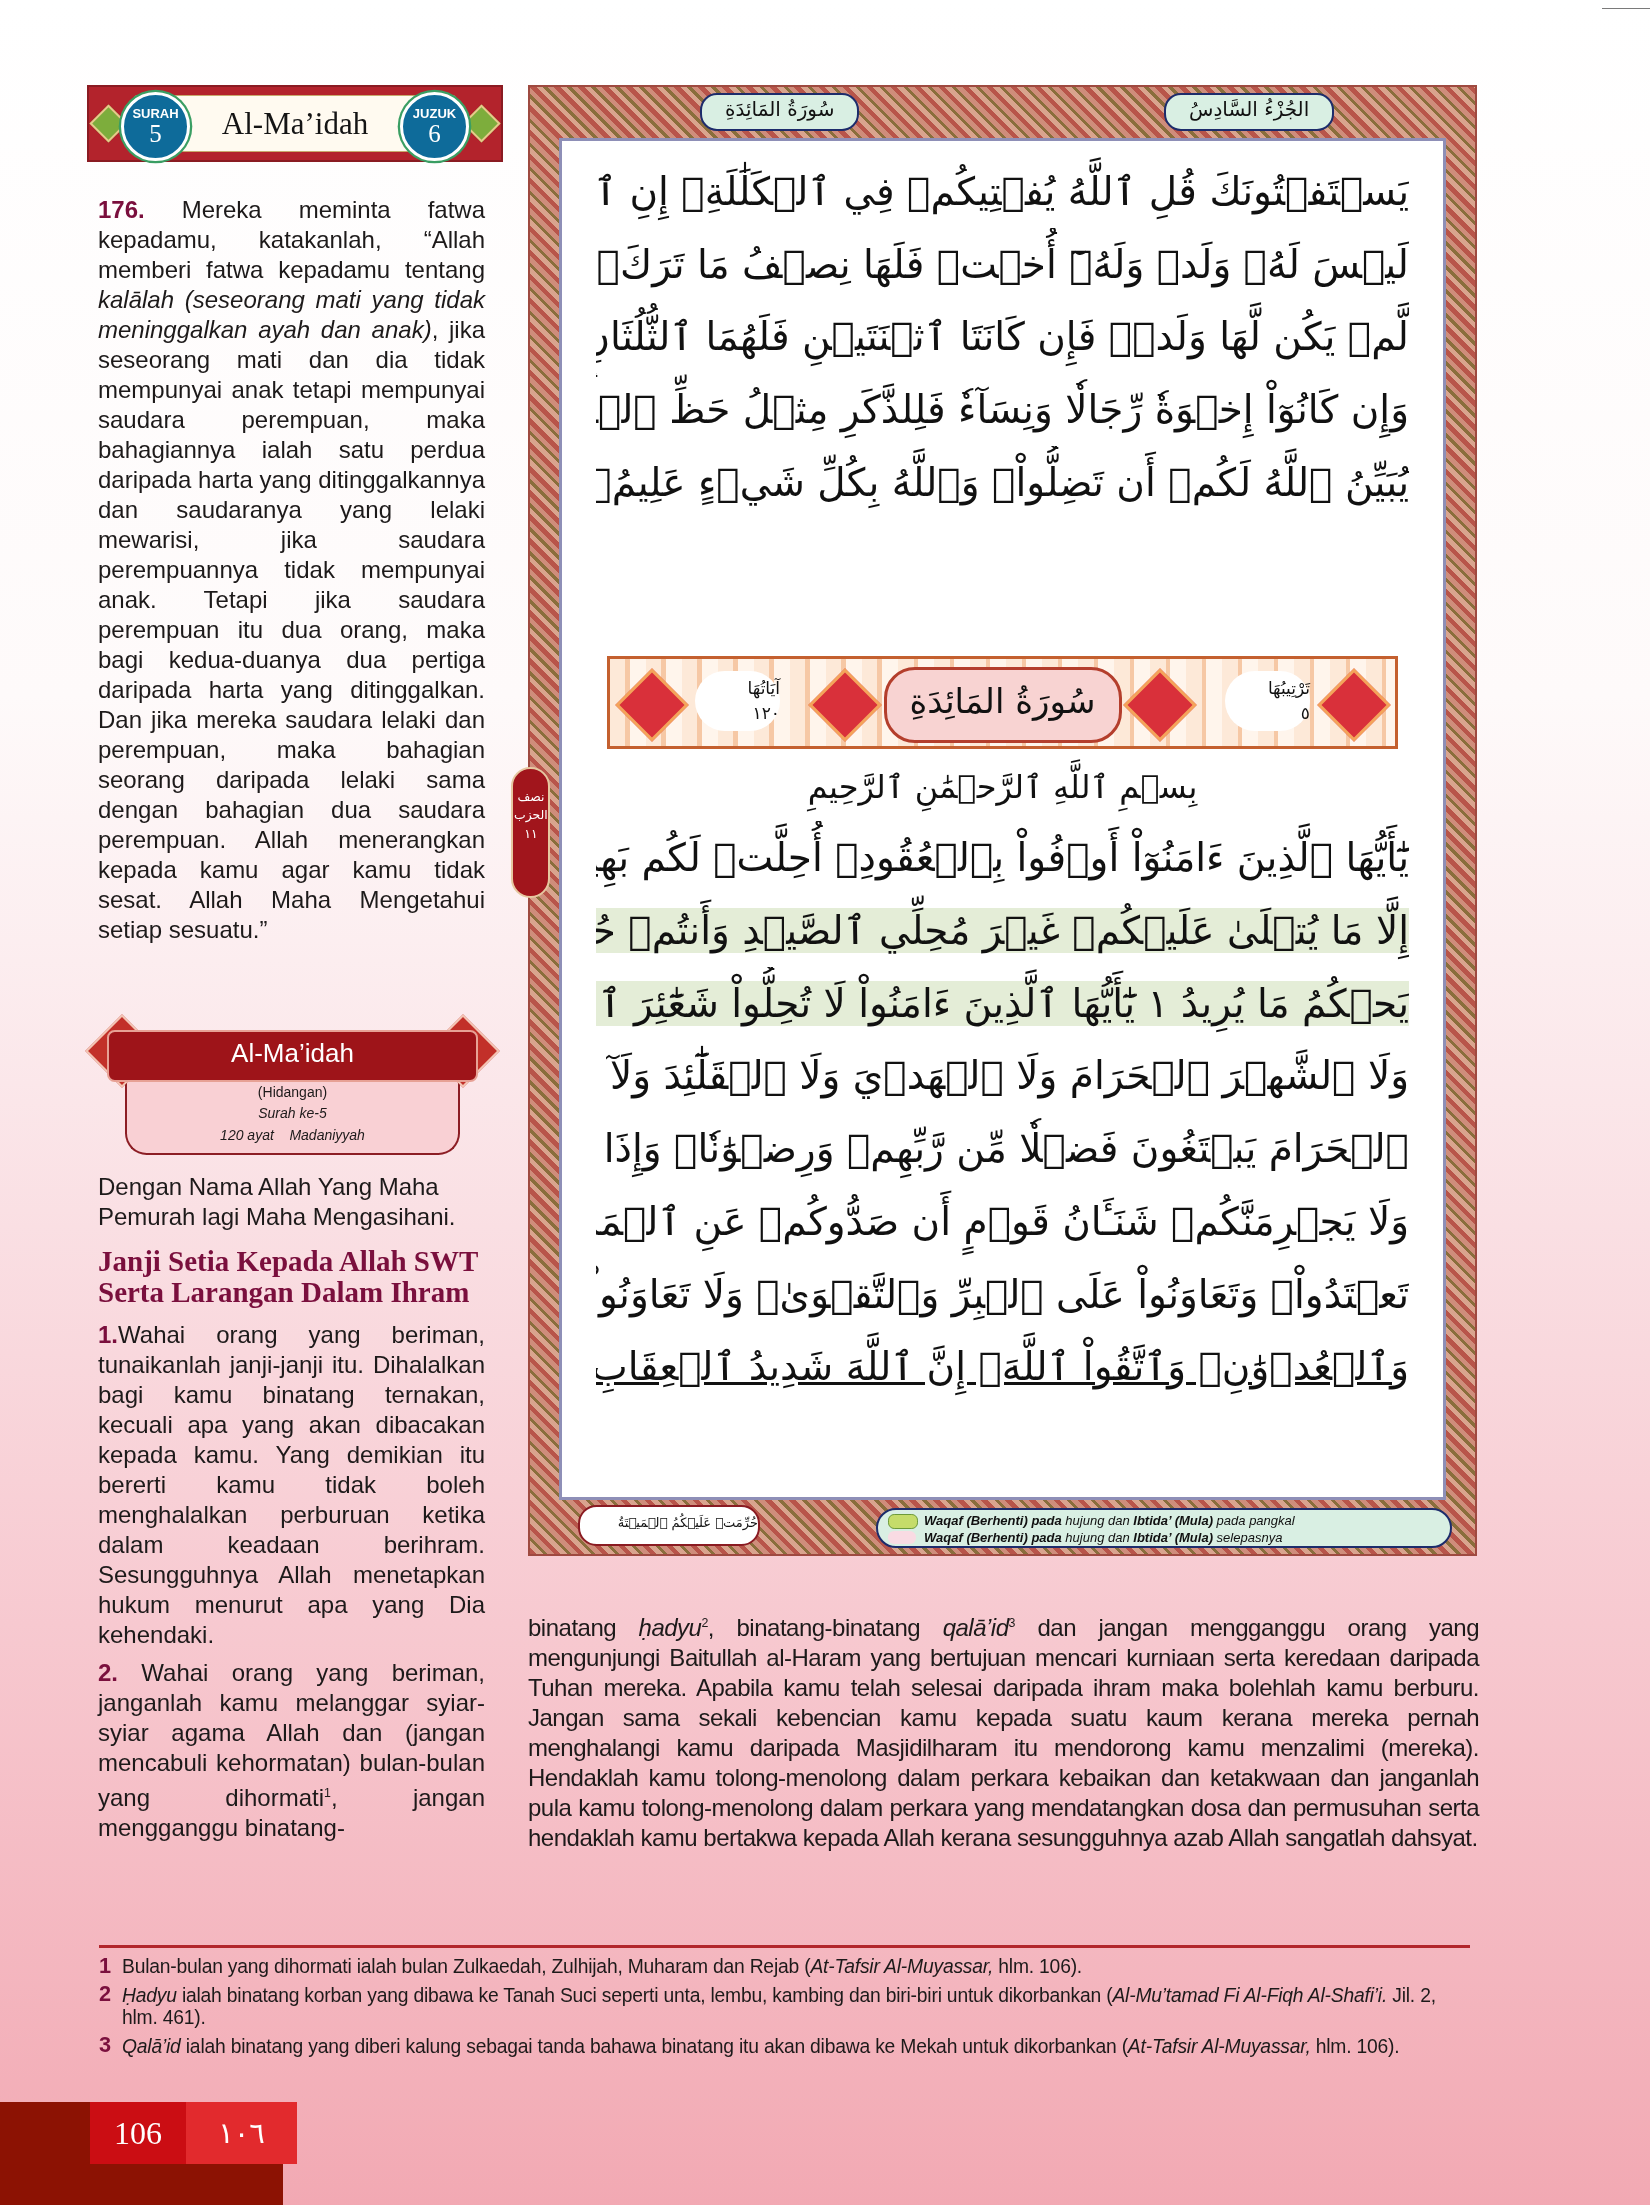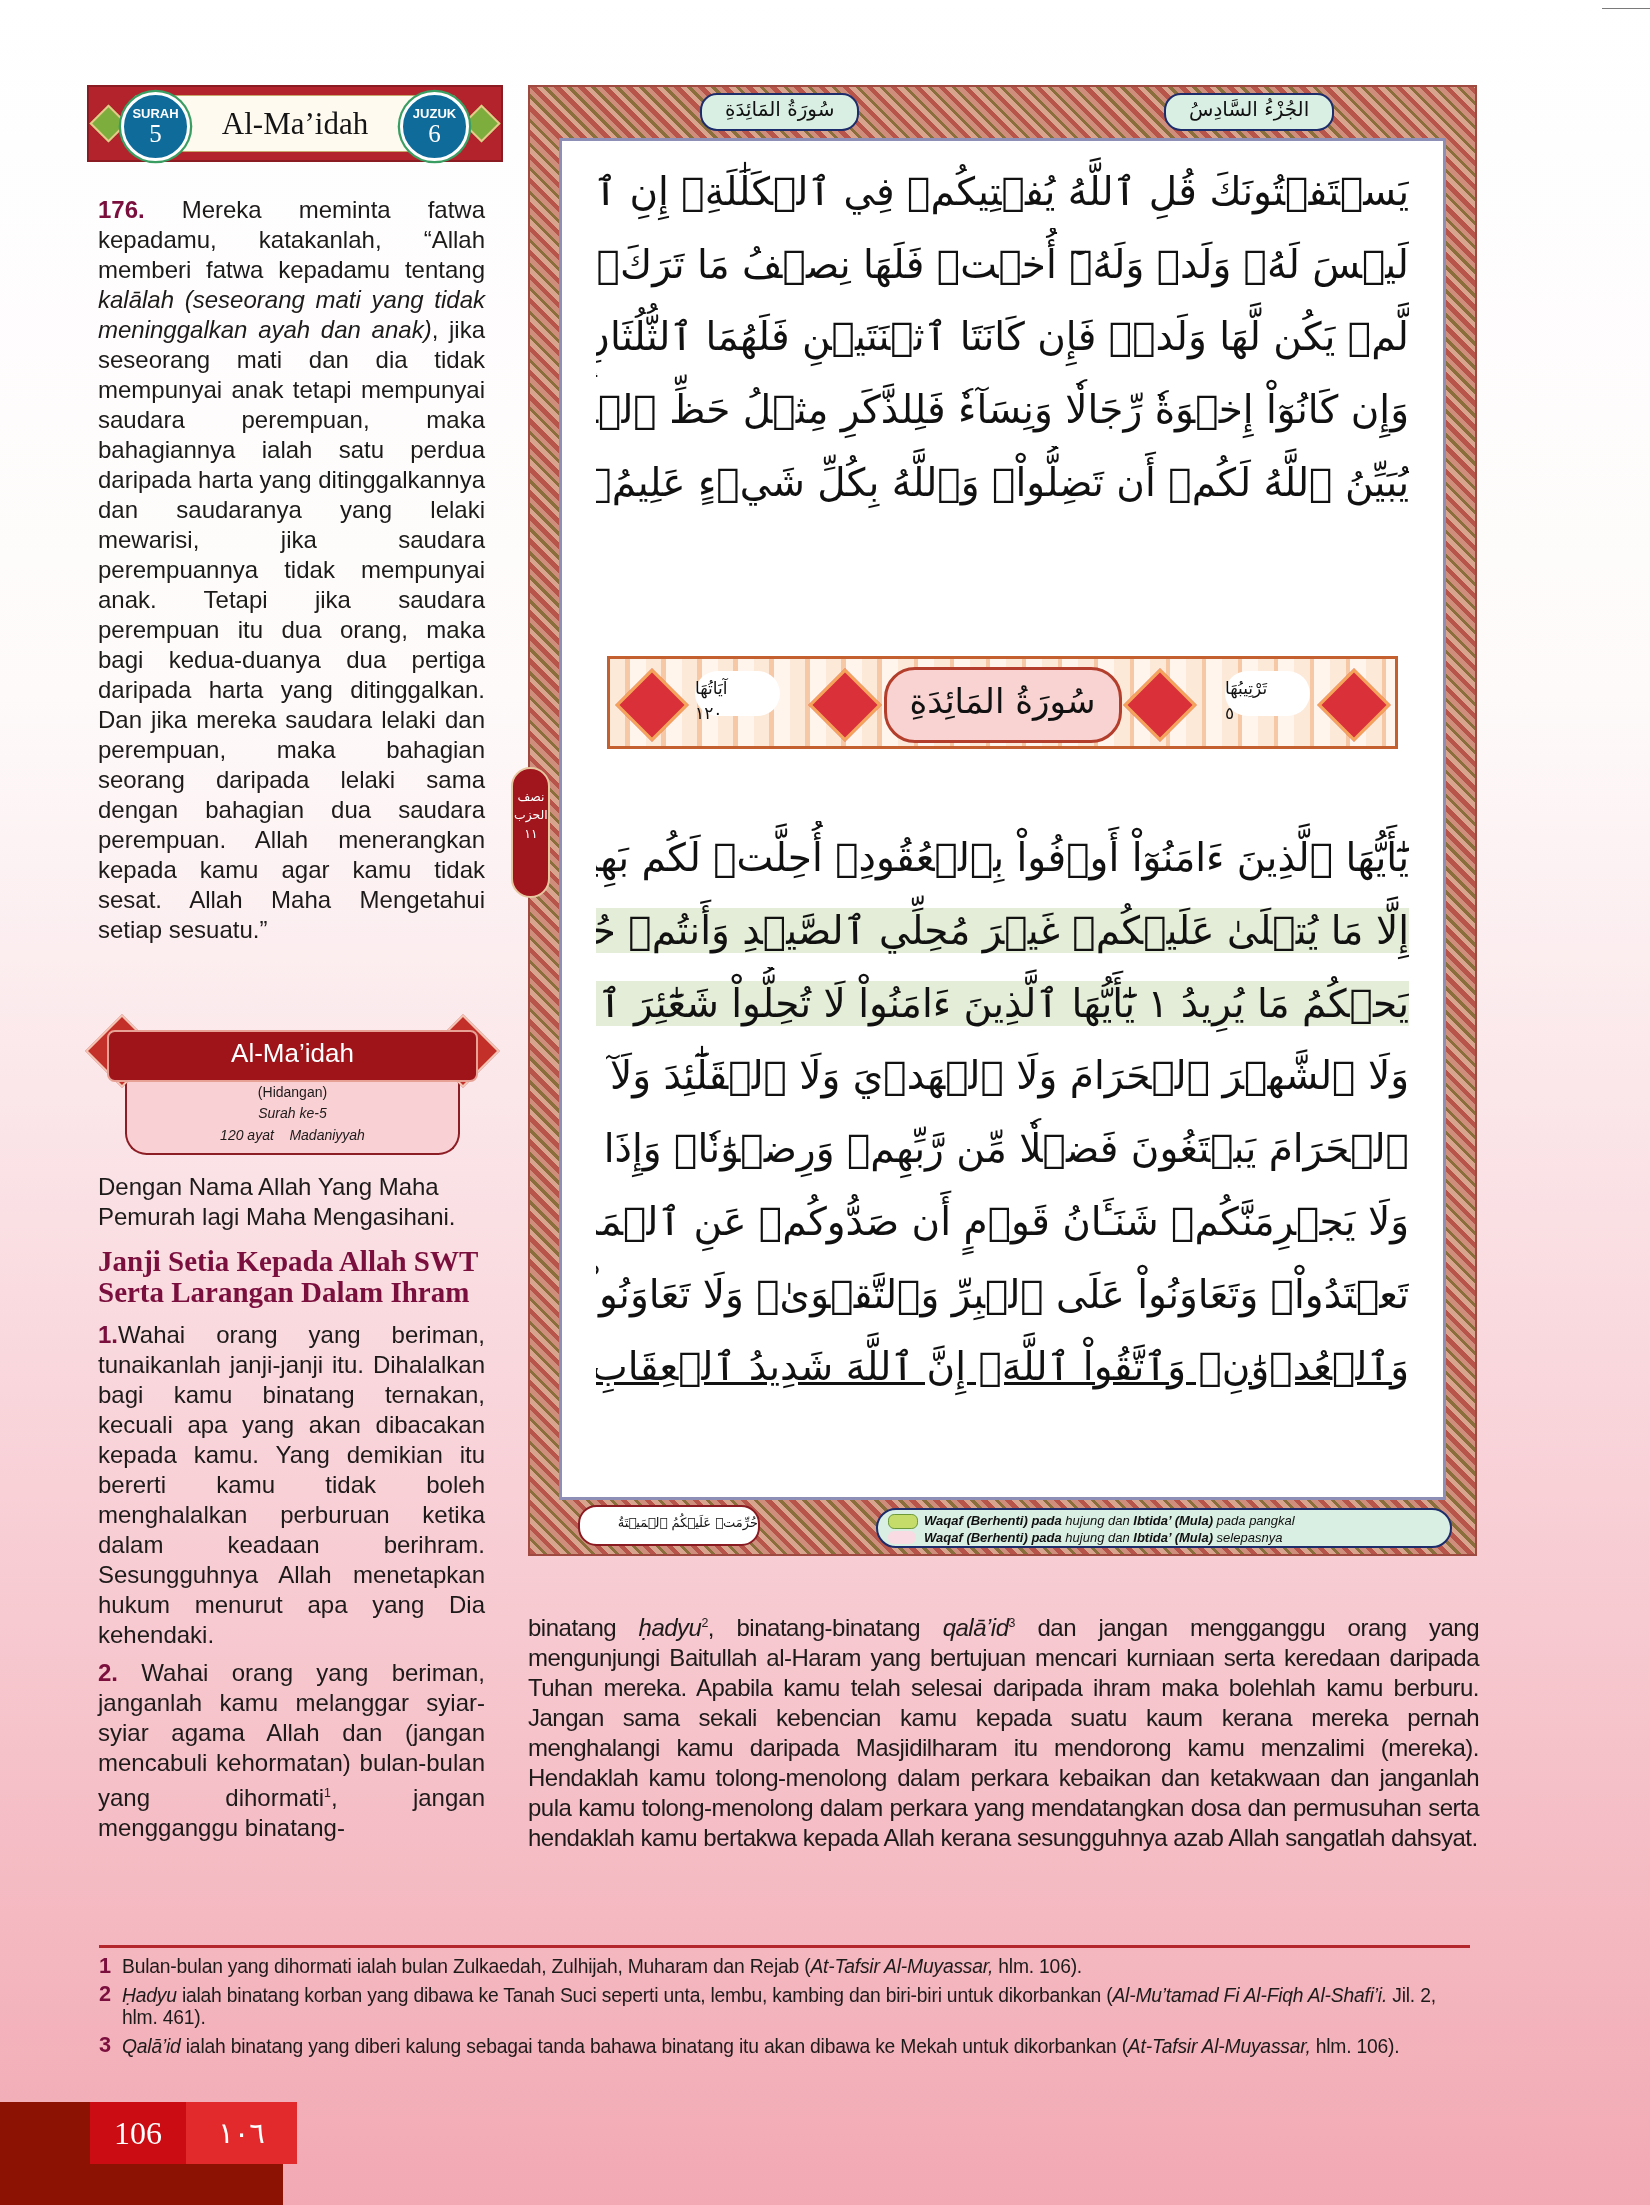--- a/index.html
+++ b/index.html
@@ -87,23 +87,23 @@
     position:absolute; left:45px; right:45px; top:515px; height:93px;
     background: repeating-linear-gradient(90deg, #fde9d8 0 15.5px, #f6c8a5 15.5px 20px, #fff5ec 20px 36px);
     border:3.9px solid #c4602f; box-sizing:border-box;
   }
   .surah-title-band .cartouche {
     position:absolute; left:50%; top:7.7px; transform:translateX(-50%);
     width:232px; height:70px; background:#f8d3d2; border:3.1px solid #b43e2c; border-radius:31px;
     text-align:center; font-family:"DejaVu Sans", sans-serif; font-size:34px; line-height:63px; color:#111;
   }
   .surah-title-band .meta {
-    position:absolute; top:12.4px; width:85px; text-align:left;
+    position:absolute; top:12.4px; width:85px; text-align:right;
     font-family:"DejaVu Sans", sans-serif; font-size:17px; line-height:25px; color:#111;
-    background:#fff; border-radius:31px; height:45px; padding-top:4.6px; box-sizing:border-box;
+    background:#fff; border-radius:31px; height:60px; padding-top:4.6px; box-sizing:border-box;
   }
   .surah-title-band .meta.left { left:85px; }
   .surah-title-band .meta.right { right:85px; }
   .surah-title-band .flower {
     position:absolute; top:20px; width:46px; height:46px; transform:rotate(45deg);
     background:#d9303a; border:3.1px solid #f4a45b;
   }
   .basmala {
     position:absolute; left:0; right:0; top:619px; text-align:center; direction:rtl;
     font-family:"DejaVu Sans", sans-serif; font-size:32px; line-height:54px; color:#111;
@@ -217,20 +217,21 @@
         <div>آيَاتُهَا</div>
         <div>١٢٠</div>
       </div>
       <div class="cartouche">سُورَةُ المَائِدَةِ</div>
       <div class="meta right">
         <div>تَرْتِيبُهَا</div>
         <div>٥</div>
       </div>
     </div>
 
+    <div class="basmala">بِسۡمِ ٱللَّهِ ٱلرَّحۡمَٰنِ ٱلرَّحِيمِ</div>
 
     <div class="ayah-line" style="top:680px;">يَٰٓأَيُّهَا ٱلَّذِينَ ءَامَنُوٓاْ أَوۡفُواْ بِٱلۡعُقُودِۚ أُحِلَّتۡ لَكُم بَهِيمَةُ ٱلۡأَنۡعَٰمِ</div>
     <div class="ayah-line" style="top:753px;"><span class="hl">إِلَّا مَا يُتۡلَىٰ عَلَيۡكُمۡ غَيۡرَ مُحِلِّي ٱلصَّيۡدِ وَأَنتُمۡ حُرُمٌۗ إِنَّ ٱللَّهَ</span></div>
     <div class="ayah-line" style="top:826px;"><span class="hl">يَحۡكُمُ مَا يُرِيدُ ١ يَٰٓأَيُّهَا ٱلَّذِينَ ءَامَنُواْ لَا تُحِلُّواْ شَعَٰٓئِرَ ٱللَّهِ</span></div>
     <div class="ayah-line" style="top:898px;">وَلَا ٱلشَّهۡرَ ٱلۡحَرَامَ وَلَا ٱلۡهَدۡيَ وَلَا ٱلۡقَلَٰٓئِدَ وَلَآ ءَآمِّينَ ٱلۡبَيۡتَ</div>
     <div class="ayah-line" style="top:971px;">ٱلۡحَرَامَ يَبۡتَغُونَ فَضۡلٗا مِّن رَّبِّهِمۡ وَرِضۡوَٰنٗاۚ وَإِذَا حَلَلۡتُمۡ فَٱصۡطَادُواْۚ</div>
     <div class="ayah-line" style="top:1044px;">وَلَا يَجۡرِمَنَّكُمۡ شَنَـَٔانُ قَوۡمٍ أَن صَدُّوكُمۡ عَنِ ٱلۡمَسۡجِدِ ٱلۡحَرَامِ أَن</div>
     <div class="ayah-line" style="top:1117px;">تَعۡتَدُواْۘ وَتَعَاوَنُواْ عَلَى ٱلۡبِرِّ وَٱلتَّقۡوَىٰۖ وَلَا تَعَاوَنُواْ عَلَى ٱلۡإِثۡمِ</div>
     <div class="ayah-line" style="top:1189px; text-align-last:right;text-decoration:underline;"><span>وَٱلۡعُدۡوَٰنِۚ وَٱتَّقُواْ ٱللَّهَۖ إِنَّ ٱللَّهَ شَدِيدُ ٱلۡعِقَابِ</span> </div>
   </div>

